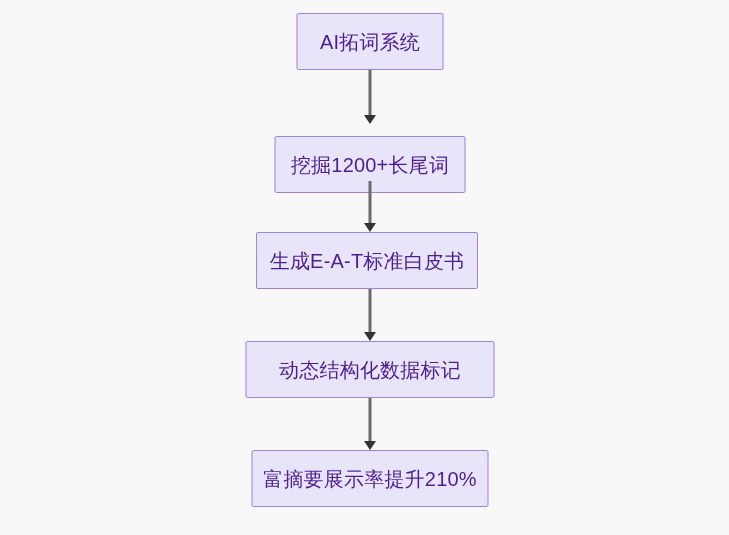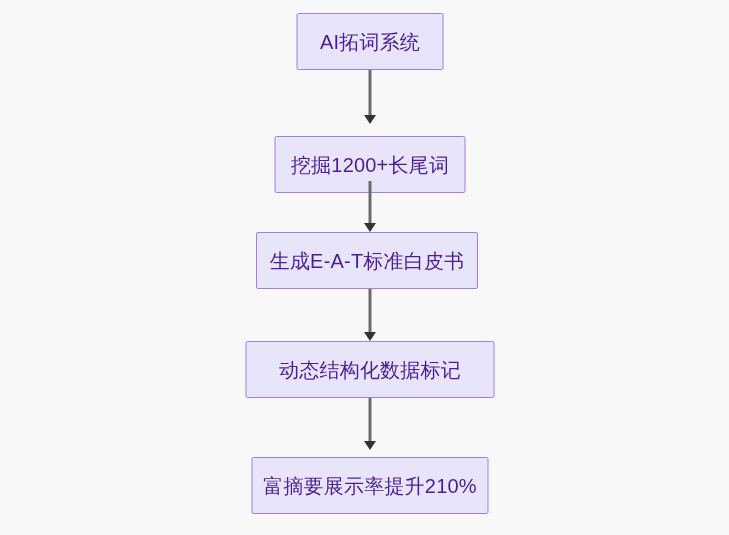--- a/index.html
+++ b/index.html
@@ -98,17 +98,17 @@
 
   <div class="node" style="left:370px; top:341px; width:249px;">
     <span class="node-label">动态结构化数据标记</span>
   </div>
 
   <div class="connector" style="left:370px; top:398px; height:52px;">
     <div class="shaft" style="height:43px;"></div>
     <div class="head"></div>
   </div>
 
-  <div class="node" style="left:370px; top:450px; width:237px;margin-top:7px;">
+  <div class="node" style="left:370px; top:450px; width:237px;">
     <span class="node-label">富摘要展示率提升210%</span>
   </div>
 
 </div>
 
 </body></html>

